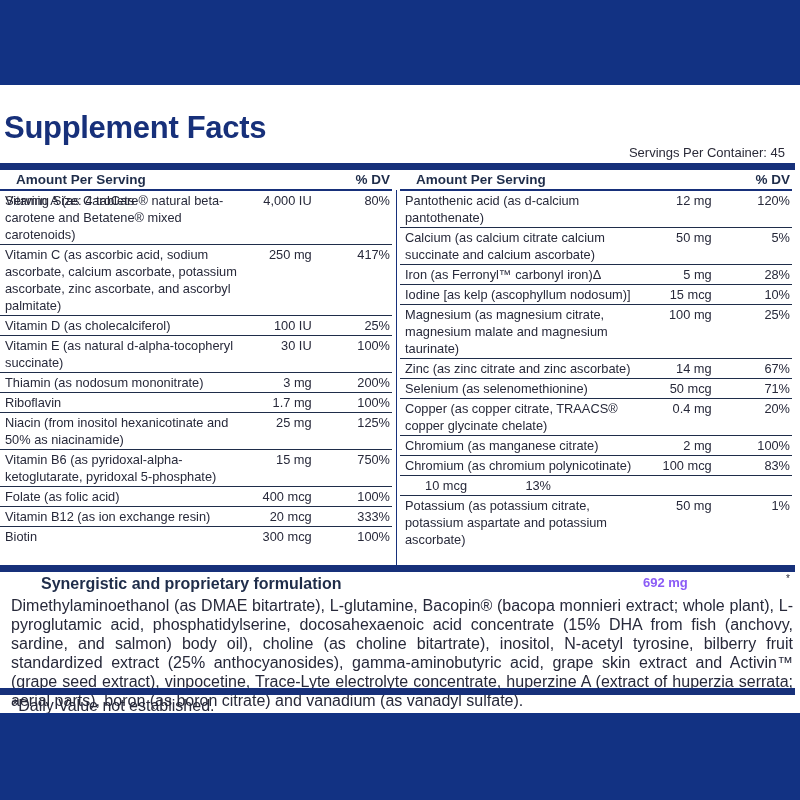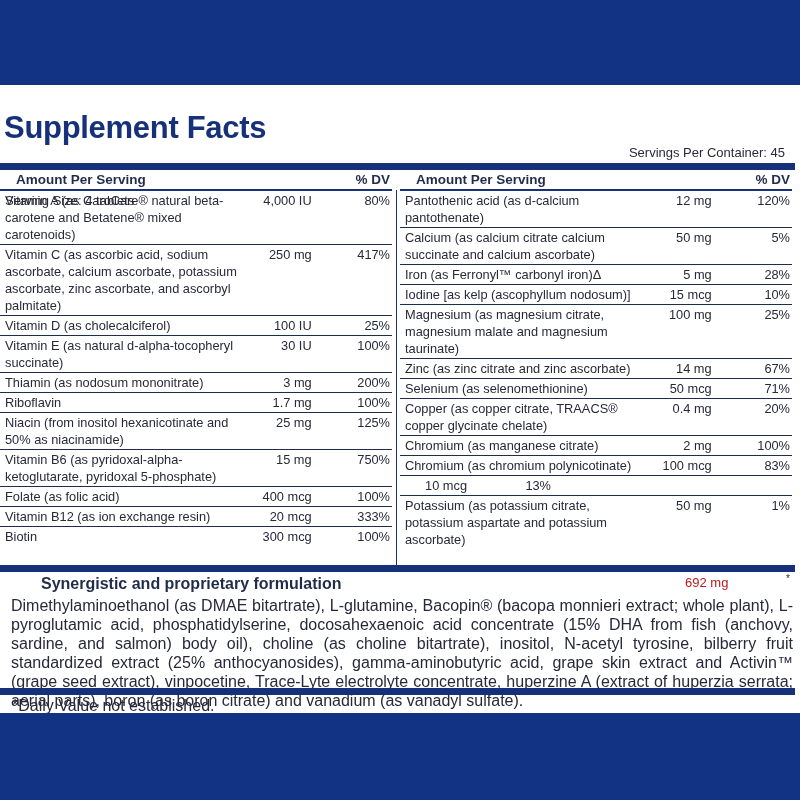--- a/index.html
+++ b/index.html
@@ -23,21 +23,21 @@
   .hdr .h-amt { width:322px; text-align:left;padding-left:16px; }
   .hdr .h-dv { width:70px; text-align:right; padding-right:2px; }
   .row { display:flex; border-bottom:1px solid #1f2d4a; font-size:12.8px; line-height:17px; padding:1px 0 1px 0; color:#27293a;gap:16px; }
   .row:last-child { border-bottom:none; }
   .row .name { width:262px; padding-left:5px; box-sizing:border-box; }
   .row .amt { width:60px; text-align:right; }
   .row .dv { width:68px; text-align:right; padding-right:2px; }
   .col.right .row .name { width:255px; }
   .col.right .row .amt { width:67px; }
   .prop-title { position:absolute; left:5px; top:575px; font-size:16px; font-weight:bold; color:#1f2d4a;margin-left:36px; }
-  .prop-amt { position:absolute; left:685px; top:575px; font-size:13px; color:#b91c1c; }
+  .prop-amt { position:absolute; left:643px; top:575px; font-size:13px; color:#8b5cf6;font-weight:bold; }
   .prop-star { position:absolute; left:786px; top:573px; font-size:10px; color:#27293a; }
   .prop-text { position:absolute; left:11px; top:596px; width:782px; font-size:16px; line-height:19px; color:#27293a; text-align:justify; }
   .foot { position:absolute; left:12px; top:697px; font-size:16px; color:#27293a; }
 </style>
 </head>
 <body>
 
 <div class="band top"></div>
 <div class="panel"></div>
 

